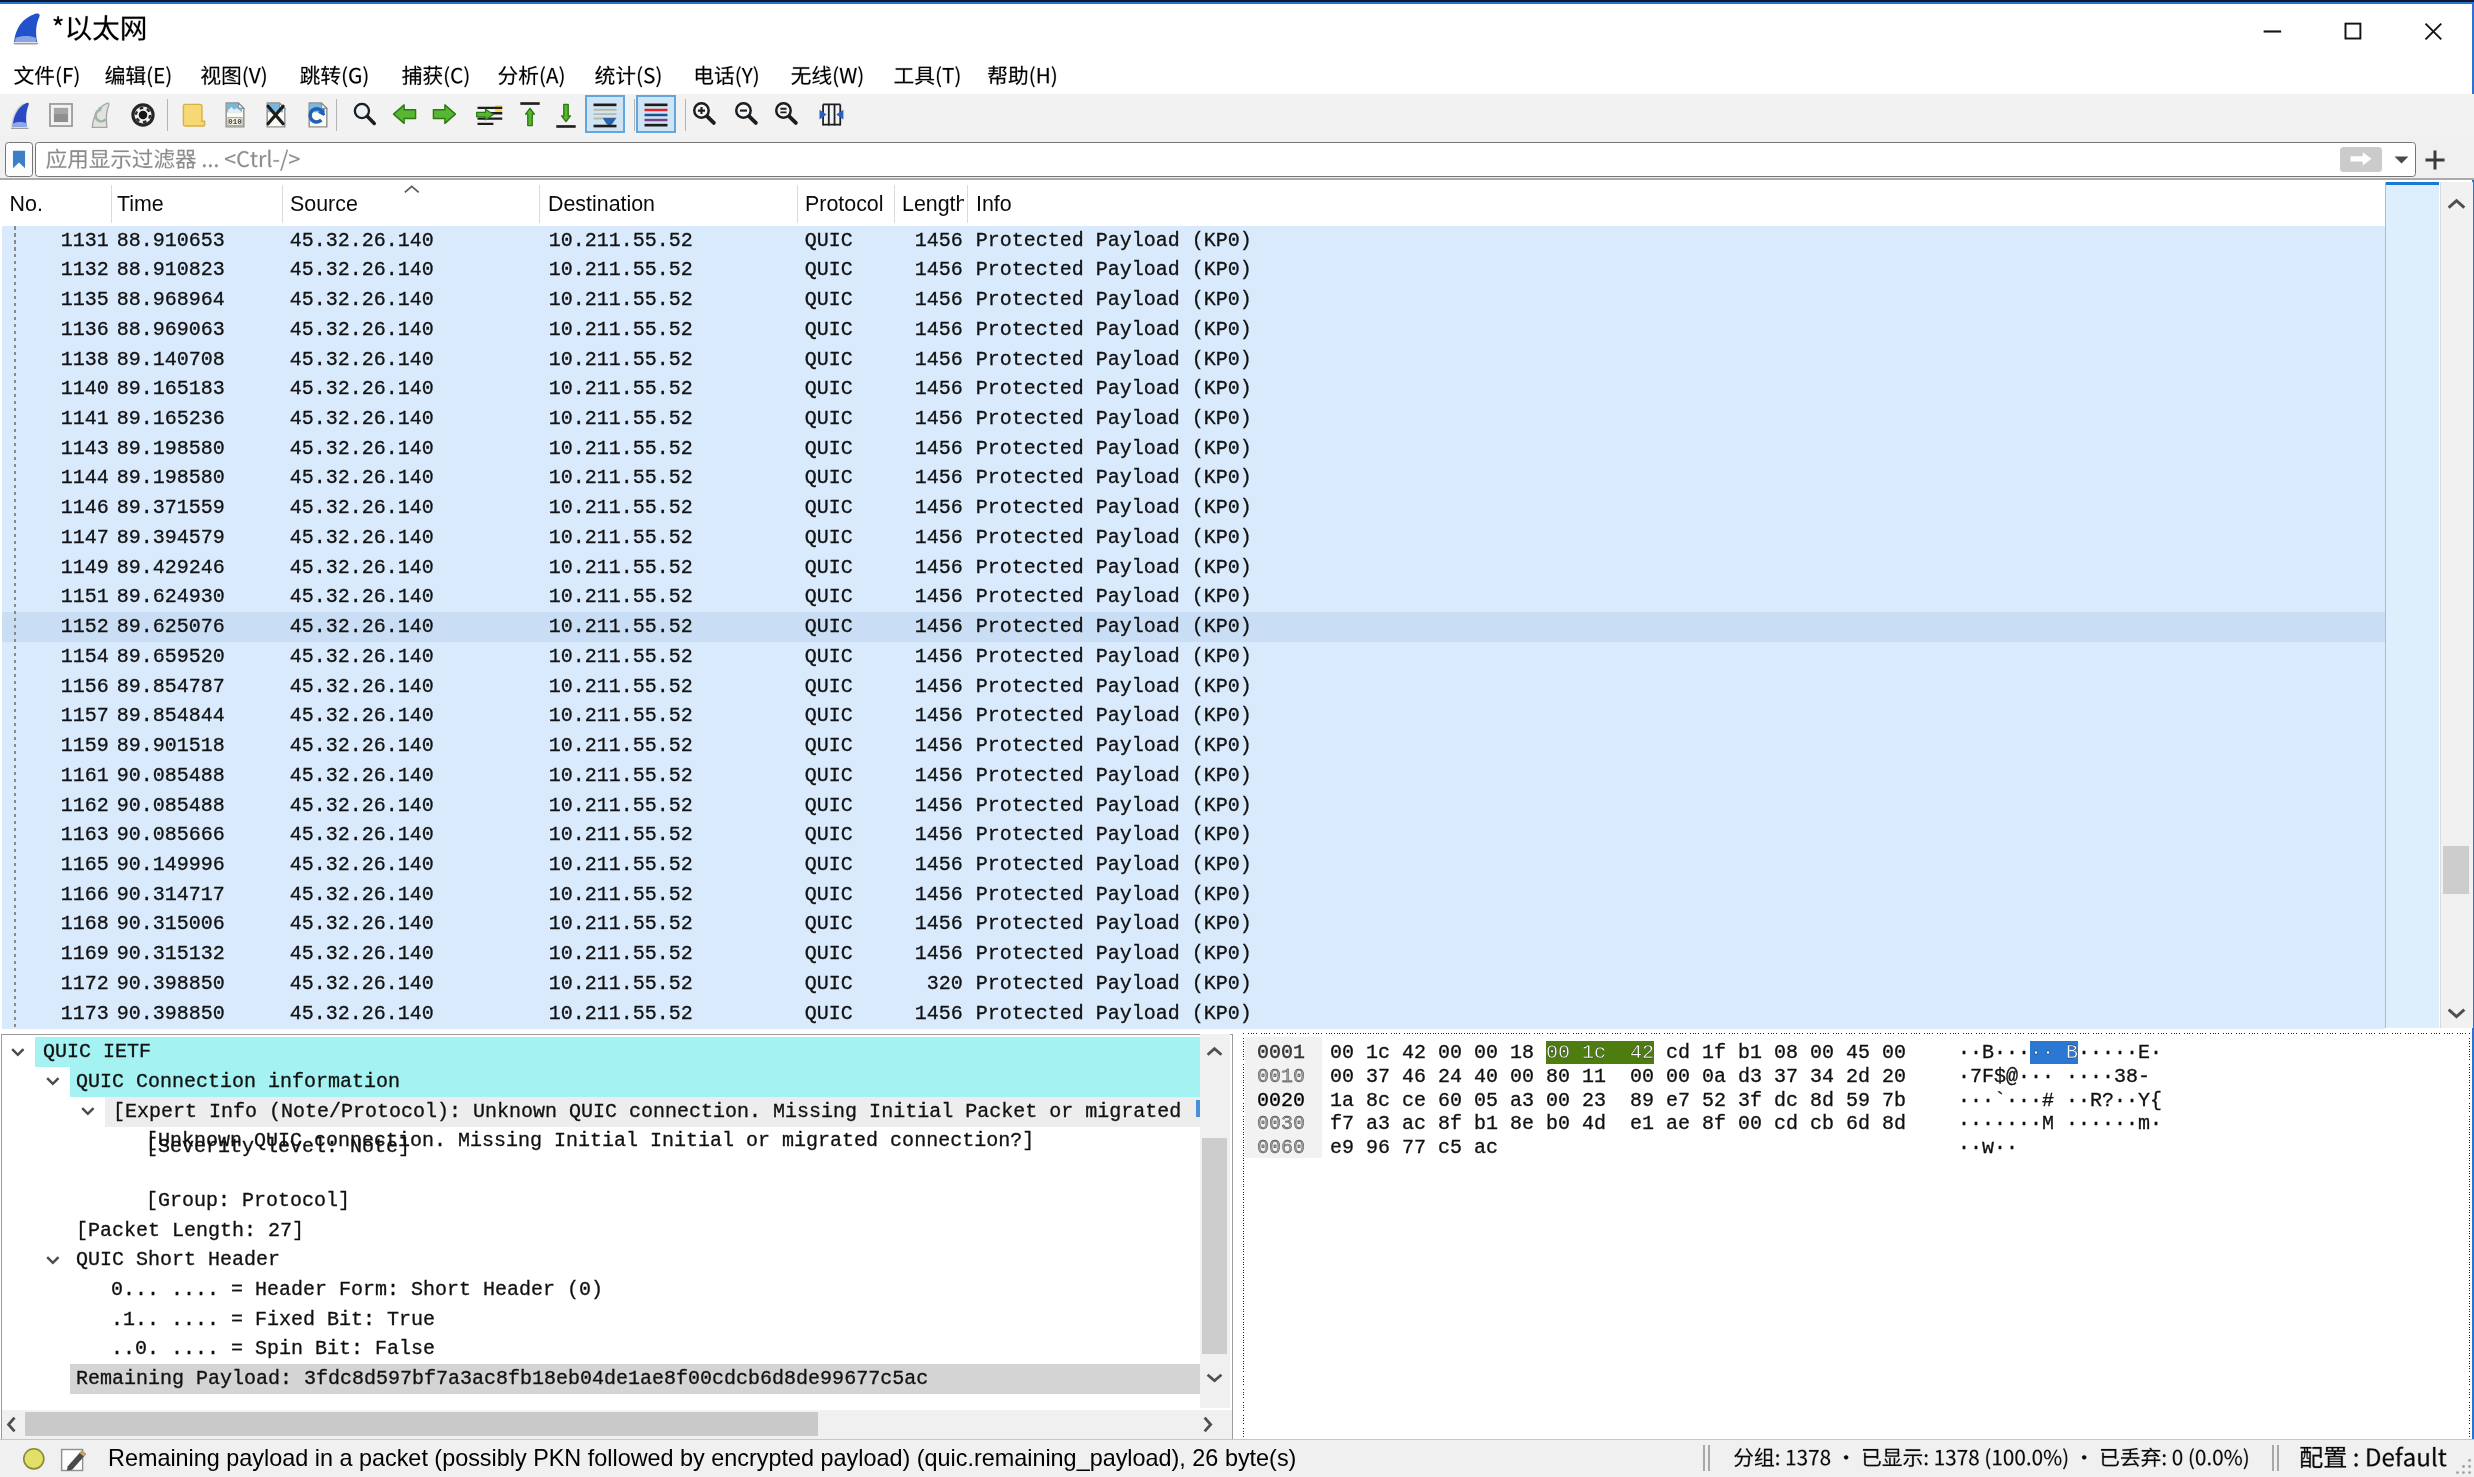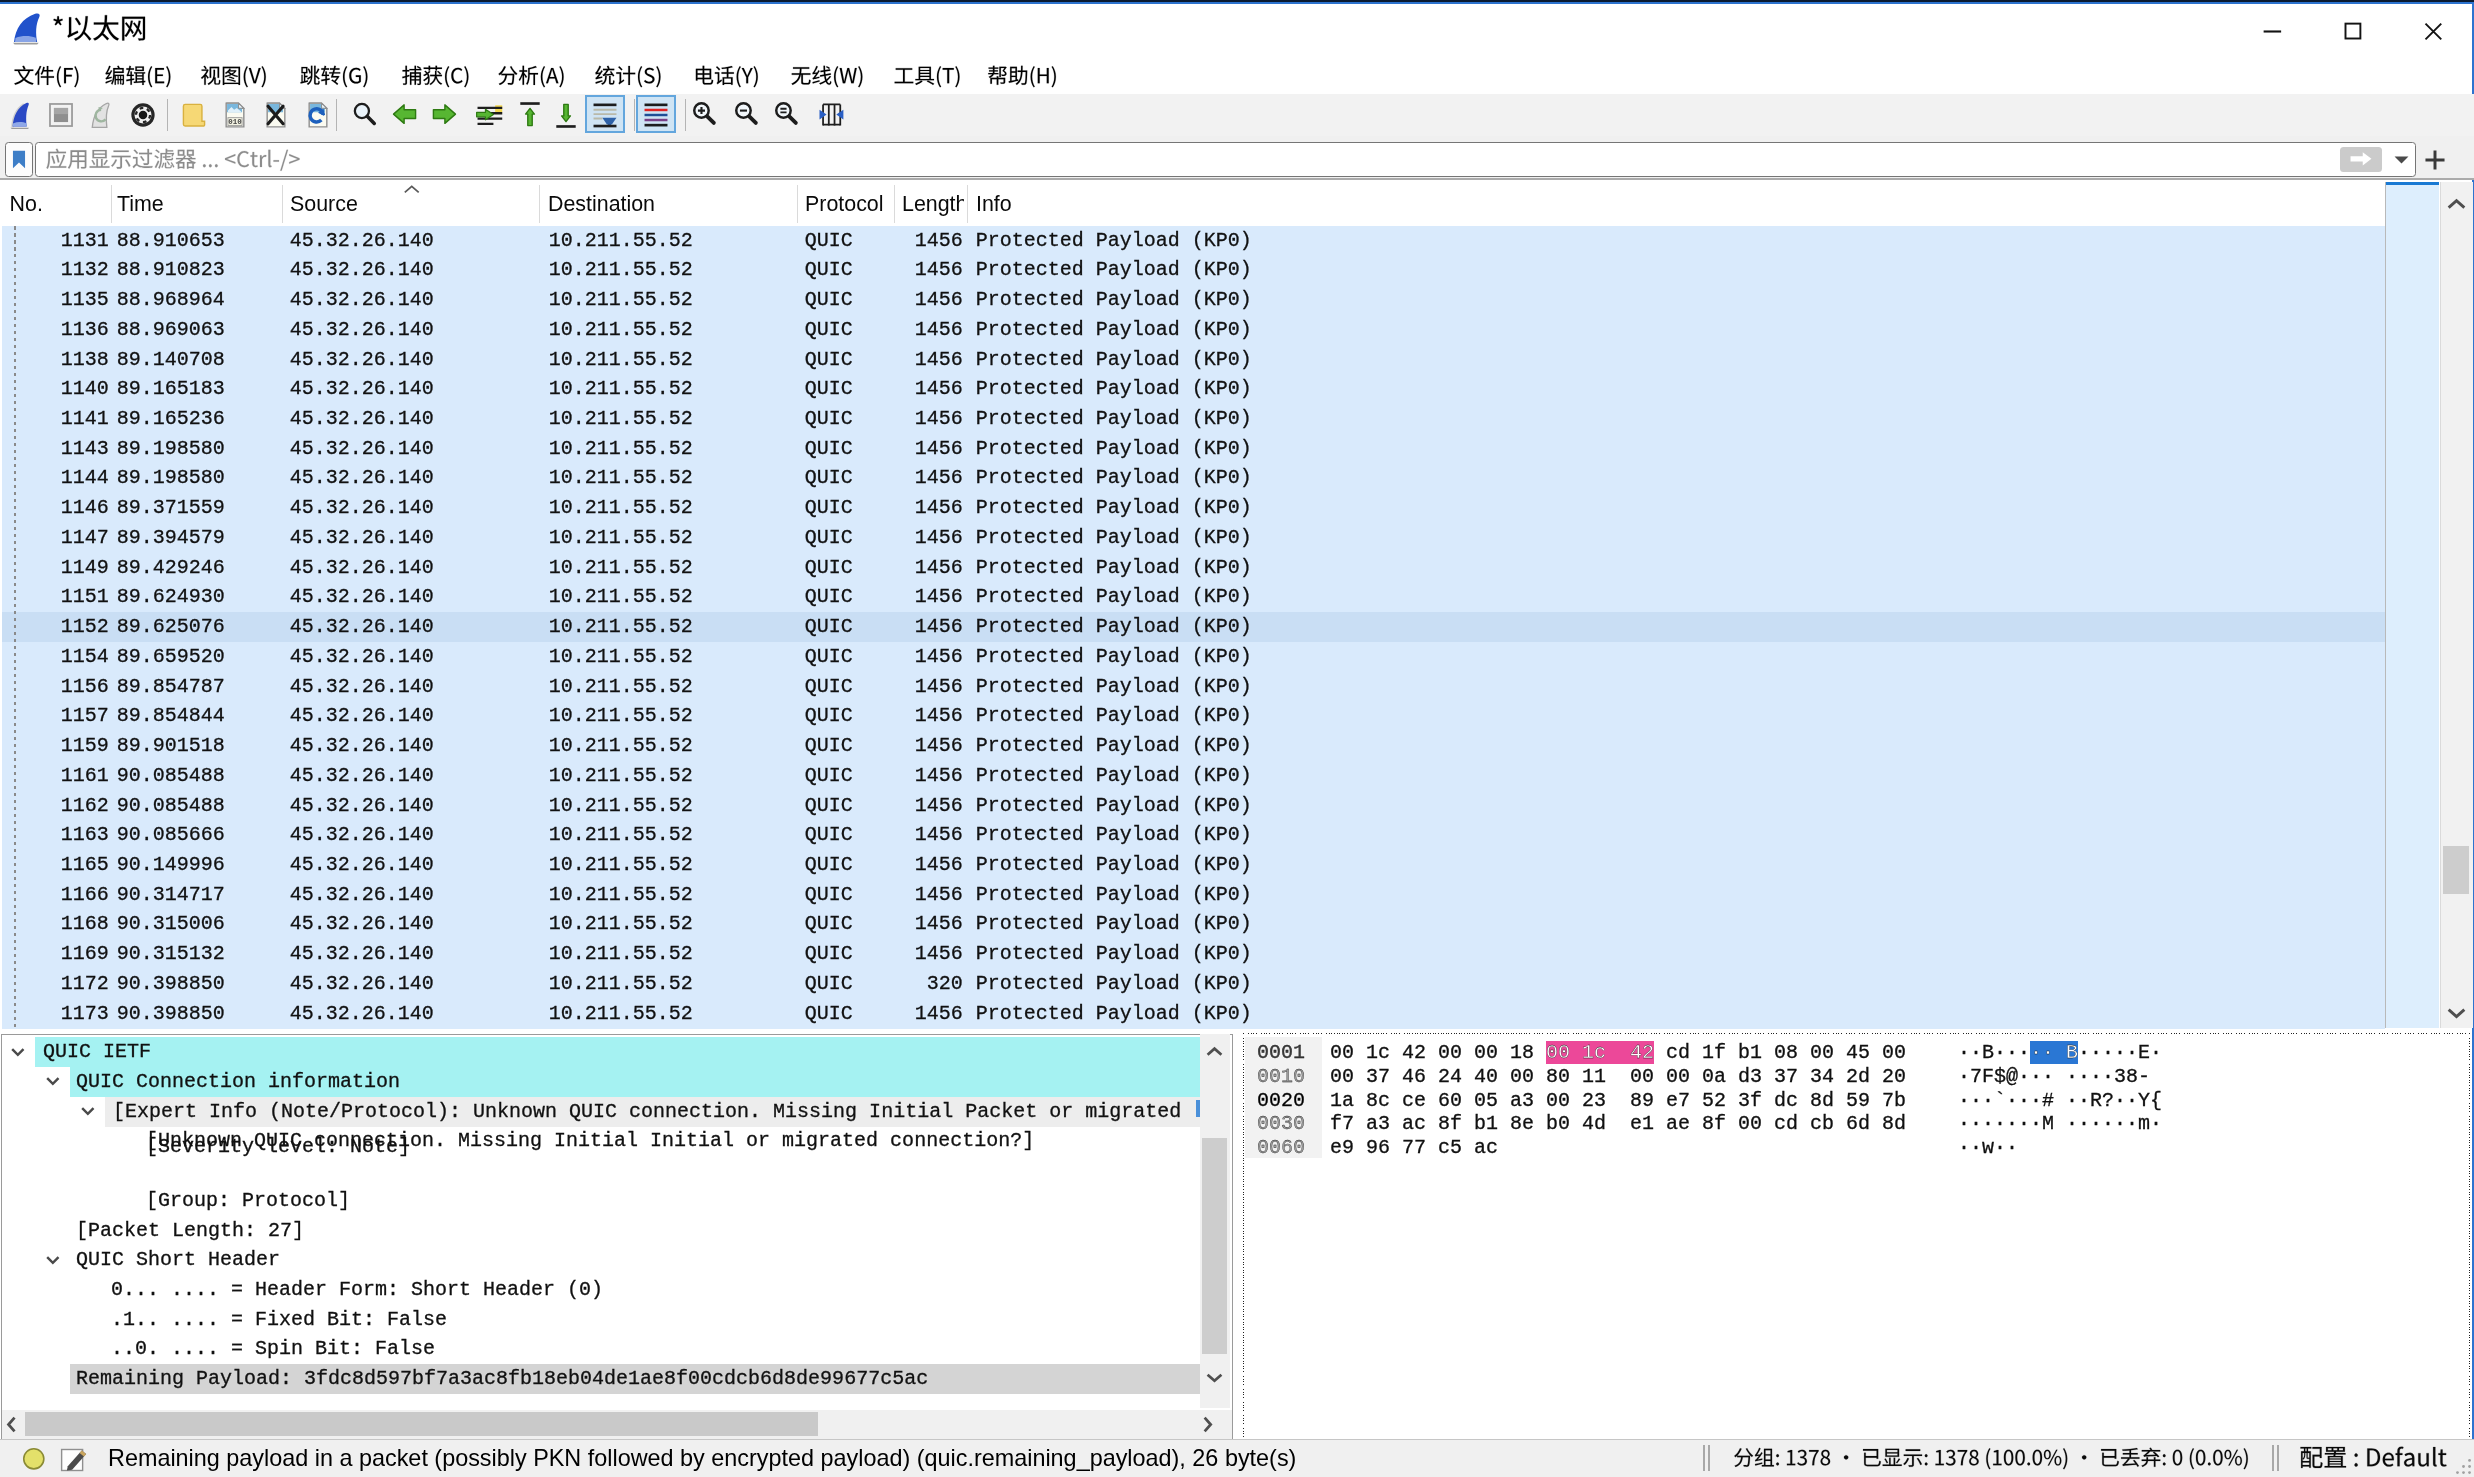--- a/index.html
+++ b/index.html
@@ -322,21 +322,21 @@
 <div class="abs" style="left:70px;top:1067px;width:1130px;height:30px;background:#a5f2f2"></div>
 <div class="mono abs" style="left:76px;top:1067px;height:30px;line-height:30px;overflow:hidden;max-width:1123px">QUIC Connection information</div>
 <div class="abs" style="left:105px;top:1097px;width:1095px;height:30px;background:#ededed"></div>
 <div class="mono abs" style="left:113px;top:1097px;height:38px;line-height:30px;overflow:hidden;max-width:1086px">[Expert Info (Note/Protocol): Unknown QUIC connection. Missing Initial Packet or migrated</div>
 <div class="mono abs" style="left:146px;top:1126px;height:30px;line-height:30px;overflow:hidden;max-width:1053px">[Unknown QUIC connection. Missing Initial Initial or migrated connection?]</div>
 <div class="mono abs" style="left:146px;top:1132px;height:30px;line-height:30px;overflow:hidden;max-width:1053px">[Severity level: Note]</div>
 <div class="mono abs" style="left:146px;top:1186px;height:30px;line-height:30px;overflow:hidden;max-width:1053px">[Group: Protocol]</div>
 <div class="mono abs" style="left:76px;top:1216px;height:30px;line-height:30px;overflow:hidden;max-width:1123px">[Packet Length: 27]</div>
 <div class="mono abs" style="left:76px;top:1245px;height:30px;line-height:30px;overflow:hidden;max-width:1123px">QUIC Short Header</div>
 <div class="mono abs" style="left:111px;top:1275px;height:30px;line-height:30px;overflow:hidden;max-width:1088px">0... .... = Header Form: Short Header (0)</div>
-<div class="mono abs" style="left:111px;top:1305px;height:30px;line-height:30px;overflow:hidden;max-width:1088px">.1.. .... = Fixed Bit: False</div>
+<div class="mono abs" style="left:111px;top:1305px;height:30px;line-height:30px;overflow:hidden;max-width:1088px">.1.. .... = Fixed Bit: True</div>
 <div class="mono abs" style="left:111px;top:1334px;height:30px;line-height:30px;overflow:hidden;max-width:1088px">..0. .... = Spin Bit: False</div>
 <div class="abs" style="left:70px;top:1364px;width:1130px;height:30px;background:#d4d4d4"></div>
 <div class="mono abs" style="left:76px;top:1364px;height:30px;line-height:30px;overflow:hidden;max-width:1123px">Remaining Payload: 3fdc8d597bf7a3ac8fb18eb04de1ae8f00cdcb6d8de99677c5ac</div>
 <div class="abs" style="left:1196px;top:1100px;width:4.4px;height:16.6px;background:#4a90d9"></div>
 <svg class="chev" style="left:9.6px;top:1047px" width="15.7" height="10.5" viewBox="0 0 18 12">
     <path d="M2.5 2.5 L9 9 L15.5 2.5" fill="none" stroke="#4a4a4a" stroke-width="2.8"></path>
   </svg>
 <svg class="chev" style="left:45px;top:1076px" width="15.7" height="10.5" viewBox="0 0 18 12">
     <path d="M2.5 2.5 L9 9 L15.5 2.5" fill="none" stroke="#4a4a4a" stroke-width="2.8"></path>
   </svg>
@@ -362,21 +362,21 @@
     <path d="M3 3 L10 11 L3 19" fill="none" stroke="#4f4f4f" stroke-width="3.2"></path>
   </svg>
 <div class="abs" style="left:24.5px;top:1412px;width:793px;height:23.6px;background:#c9c9c9"></div>
 <div class="abs" style="left:1243px;top:1033px;width:1227px;height:407px;background:#fff"></div>
 <div class="abs" style="left:1243px;top:1033px;width:1227px;height:0.9px;background:repeating-linear-gradient(90deg,#222 0 0.9px,transparent 0.9px 2.6px)"></div>
 <div class="abs" style="left:1243px;top:1439px;width:1227px;height:0.9px;background:repeating-linear-gradient(90deg,#222 0 0.9px,transparent 0.9px 2.6px)"></div>
 <div class="abs" style="left:1243px;top:1033px;width:0.9px;height:407px;background:repeating-linear-gradient(#222 0 0.9px,transparent 0.9px 2.6px)"></div>
 <div class="abs" style="left:2469px;top:1033px;width:0.9px;height:407px;background:repeating-linear-gradient(#222 0 0.9px,transparent 0.9px 2.6px)"></div>
 <div class="abs" style="left:1245px;top:1037px;width:77px;height:121px;background:#f2f2f2"></div>
 <div class="mono abs" style="left:1257px;top:1041px;line-height:23.6px;color:#3c3c3c">0001</div>
-<div class="mono abs" style="left:1330px;top:1041px;line-height:23.6px">00 1c 42 00 00 18 <span style="background:#ec4899;color:#fff">00 1c  42</span> cd 1f b1 08 00 45 00</div>
+<div class="mono abs" style="left:1330px;top:1041px;line-height:23.6px">00 1c 42 00 00 18 <span style="background:#4d7c0f;color:#fff">00 1c  42</span> cd 1f b1 08 00 45 00</div>
 <div class="mono abs" style="left:1958px;top:1041px;line-height:23.6px">··B···<span style="background:#2a77d4;color:#fff">·· B</span>·····E·</div>
 <div class="mono abs" style="left:1257px;top:1065px;line-height:23.6px;color:#9c9c9c">0010</div>
 <div class="mono abs" style="left:1330px;top:1065px;line-height:23.6px">00 37 46 24 40 00 80 11  00 00 0a d3 37 34 2d 20</div>
 <div class="mono abs" style="left:1958px;top:1065px;line-height:23.6px">·7F$@··· ····38- </div>
 <div class="mono abs" style="left:1257px;top:1089px;line-height:23.6px;color:#000000">0020</div>
 <div class="mono abs" style="left:1330px;top:1089px;line-height:23.6px">1a 8c ce 60 05 a3 00 23  89 e7 52 3f dc 8d 59 7b</div>
 <div class="mono abs" style="left:1958px;top:1089px;line-height:23.6px">···`···# ··R?··Y{</div>
 <div class="mono abs" style="left:1257px;top:1112px;line-height:23.6px;color:#9c9c9c">0030</div>
 <div class="mono abs" style="left:1330px;top:1112px;line-height:23.6px">f7 a3 ac 8f b1 8e b0 4d  e1 ae 8f 00 cd cb 6d 8d</div>
 <div class="mono abs" style="left:1958px;top:1112px;line-height:23.6px">·······M ······m·</div>

